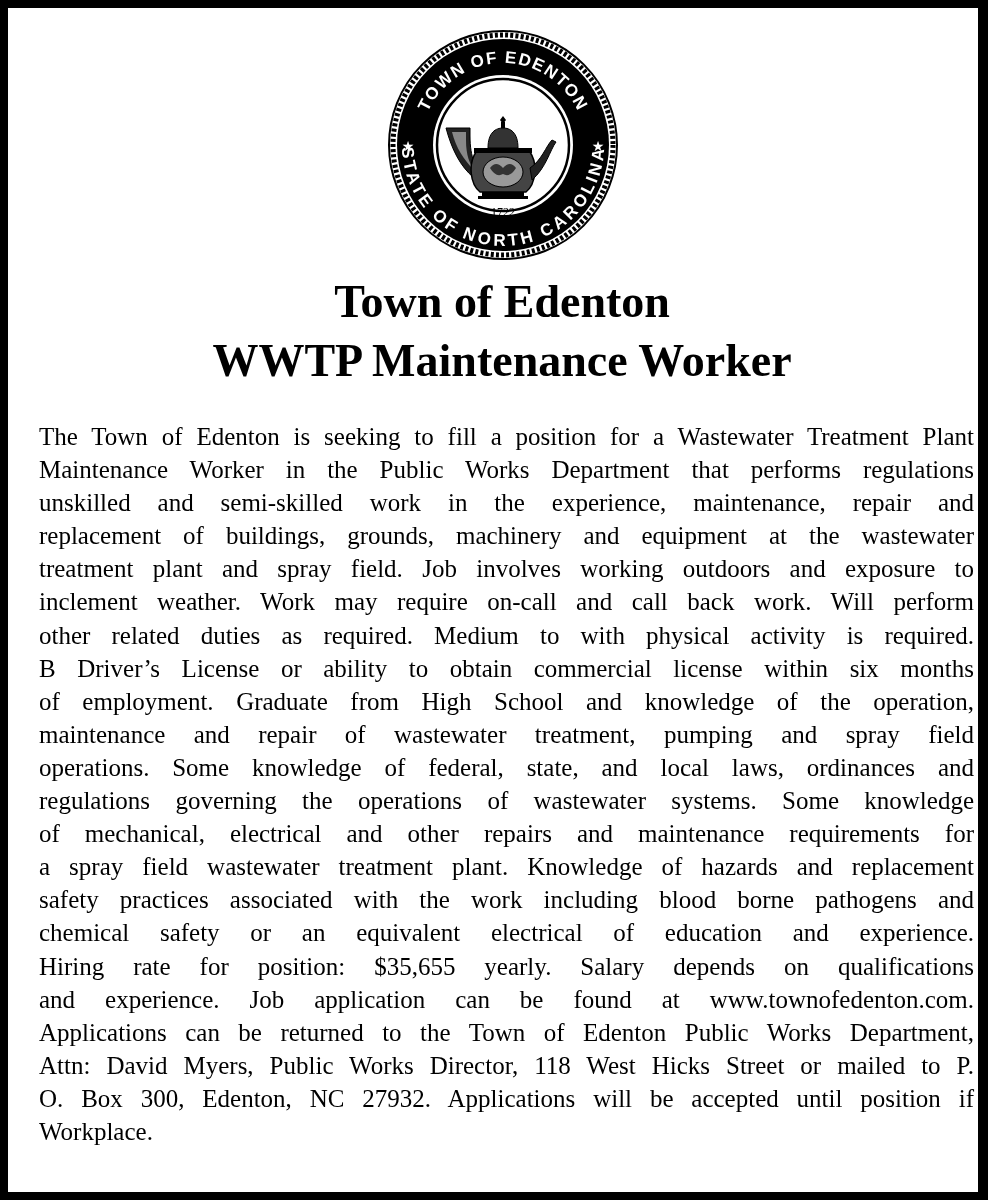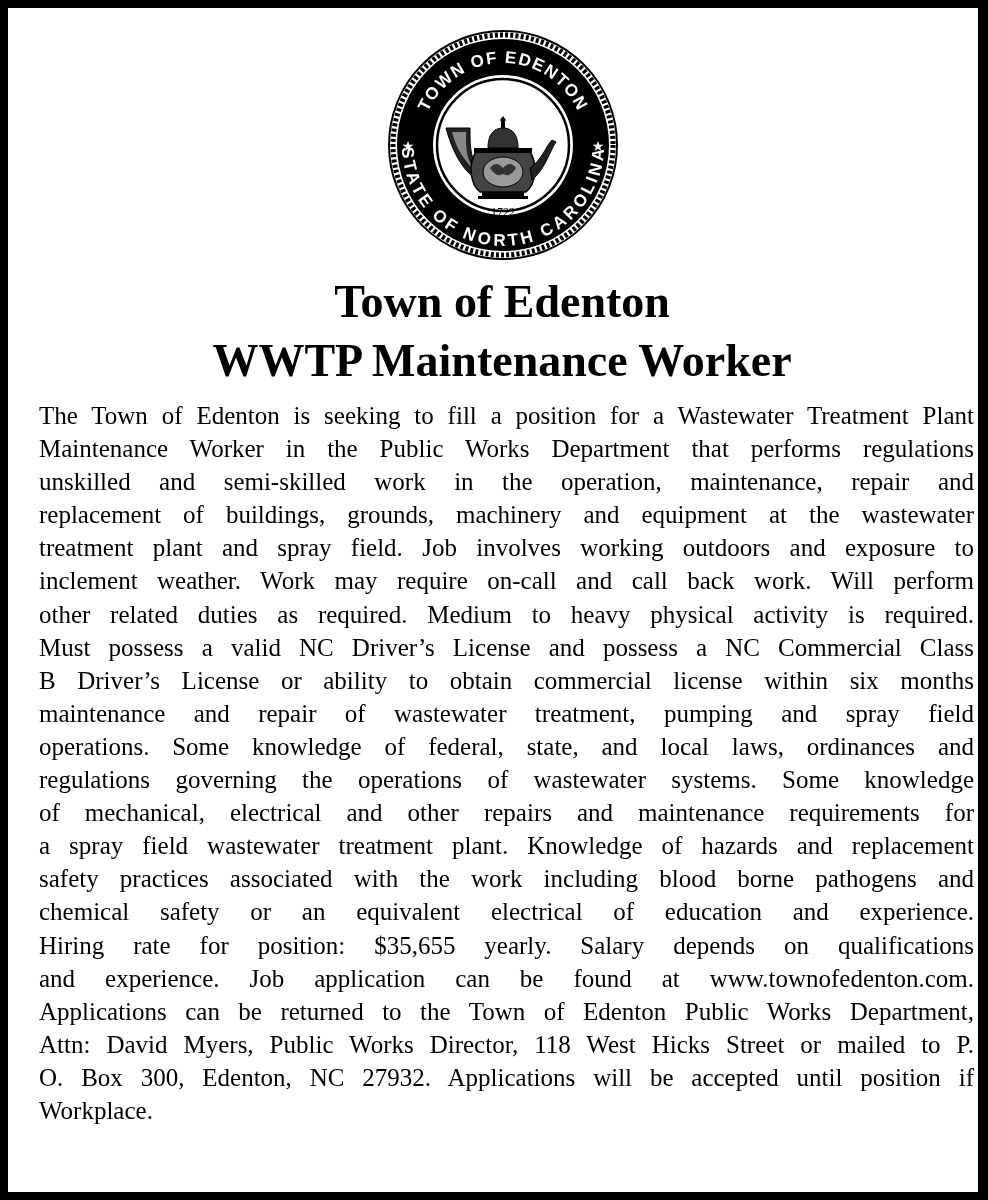--- a/index.html
+++ b/index.html
@@ -11,21 +11,21 @@
   }
   .seal { position: absolute; left: 378px; top: 20px; width: 234px; height: 234px; }
   .title {
     position: absolute; left: 0; width: 988px; text-align: center;
     font-family: "Liberation Serif", "DejaVu Serif", serif; font-weight: bold;
     color: #000; margin: 0;
   }
   .t1 { top: 266px; font-size: 46px; line-height: 56px; }
   .t2 { top: 325px; font-size: 46px; line-height: 56px; }
   .body-text {
-    position: absolute; left: 31px; top: 391px; width: 935px;
+    position: absolute; left: 31px; top: 412px; width: 935px;
     font-family: "Liberation Serif", "DejaVu Serif", serif; font-size: 25px;
     line-height: 33.1px; color: #000; text-align: justify; margin: 0;
     word-spacing: 0px;
   }
   .body-text .line { display: block; text-align: justify; text-align-last: justify; white-space: nowrap; }
   .body-text .line.last { text-align-last: left; }
 </style>
 </head>
 <body>
 
@@ -75,27 +75,27 @@
     </g>
     <text x="117" y="188" font-family="Liberation Serif, DejaVu Serif, serif" font-size="12" fill="#000" text-anchor="middle">1722</text>
   </svg>
 
   <h1 class="title t1">Town of Edenton</h1>
   <h2 class="title t2">WWTP Maintenance Worker</h2>
 
   <div class="body-text">
     <span class="line">The Town of Edenton is seeking to fill a position for a Wastewater Treatment Plant</span>
     <span class="line">Maintenance Worker in the Public Works Department that performs regulations</span>
-    <span class="line">unskilled and semi-skilled work in the operation, maintenance, repair and</span>
+    <span class="line">unskilled and semi-skilled work in the experience, maintenance, repair and</span>
     <span class="line">replacement of buildings, grounds, machinery and equipment at the wastewater</span>
     <span class="line">treatment plant and spray field.   Job involves working outdoors and exposure to</span>
     <span class="line">inclement weather.  Work may require on-call and call back work. Will perform</span>
-    <span class="line">other related duties as required.   Medium to heavy physical activity is required.</span>
-    <span class="line">Must possess a valid NC Driver’s License and possess a NC Commercial Class</span>
+    <span class="line">other related duties as required.   Medium to with physical activity is required.</span>
     <span class="line">B Driver’s License or ability to obtain commercial license within six months</span>
+    <span class="line">of employment. Graduate from High School and knowledge of the operation,</span>
     <span class="line">maintenance and repair of wastewater treatment, pumping and spray field</span>
     <span class="line">operations. Some knowledge of federal, state, and local laws, ordinances and</span>
     <span class="line">regulations governing the operations of wastewater systems. Some knowledge</span>
     <span class="line">of mechanical, electrical and other repairs and maintenance requirements for</span>
     <span class="line">a spray field wastewater treatment plant. Knowledge of hazards and replacement</span>
     <span class="line">safety practices associated with the work including blood borne pathogens and</span>
     <span class="line">chemical safety or an equivalent electrical of education and experience.</span>
     <span class="line">Hiring rate for position: $35,655 yearly.  Salary depends on qualifications</span>
     <span class="line">and experience.   Job application can be found at www.townofedenton.com.</span>
     <span class="line">Applications can be returned to the Town of Edenton Public Works Department,</span>

